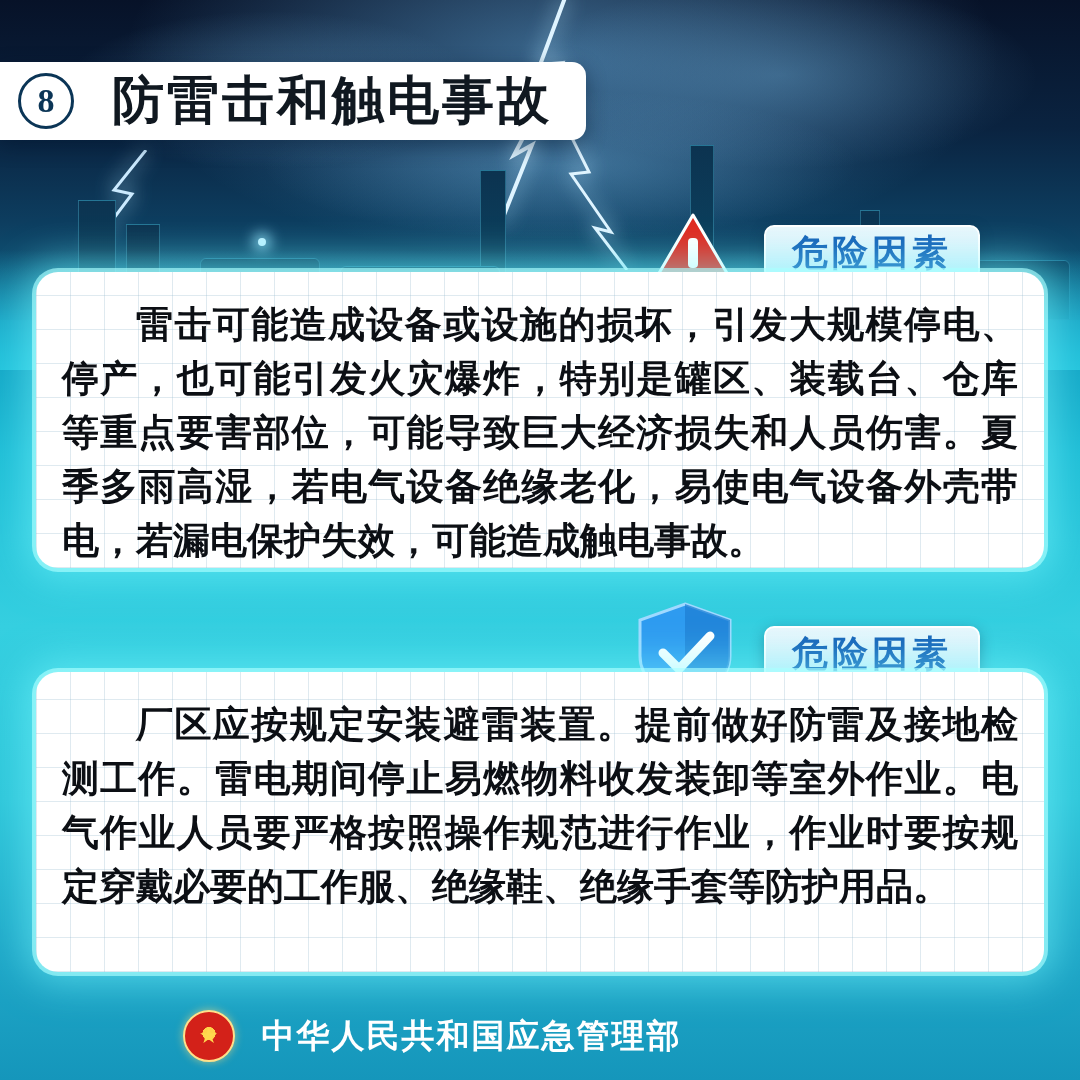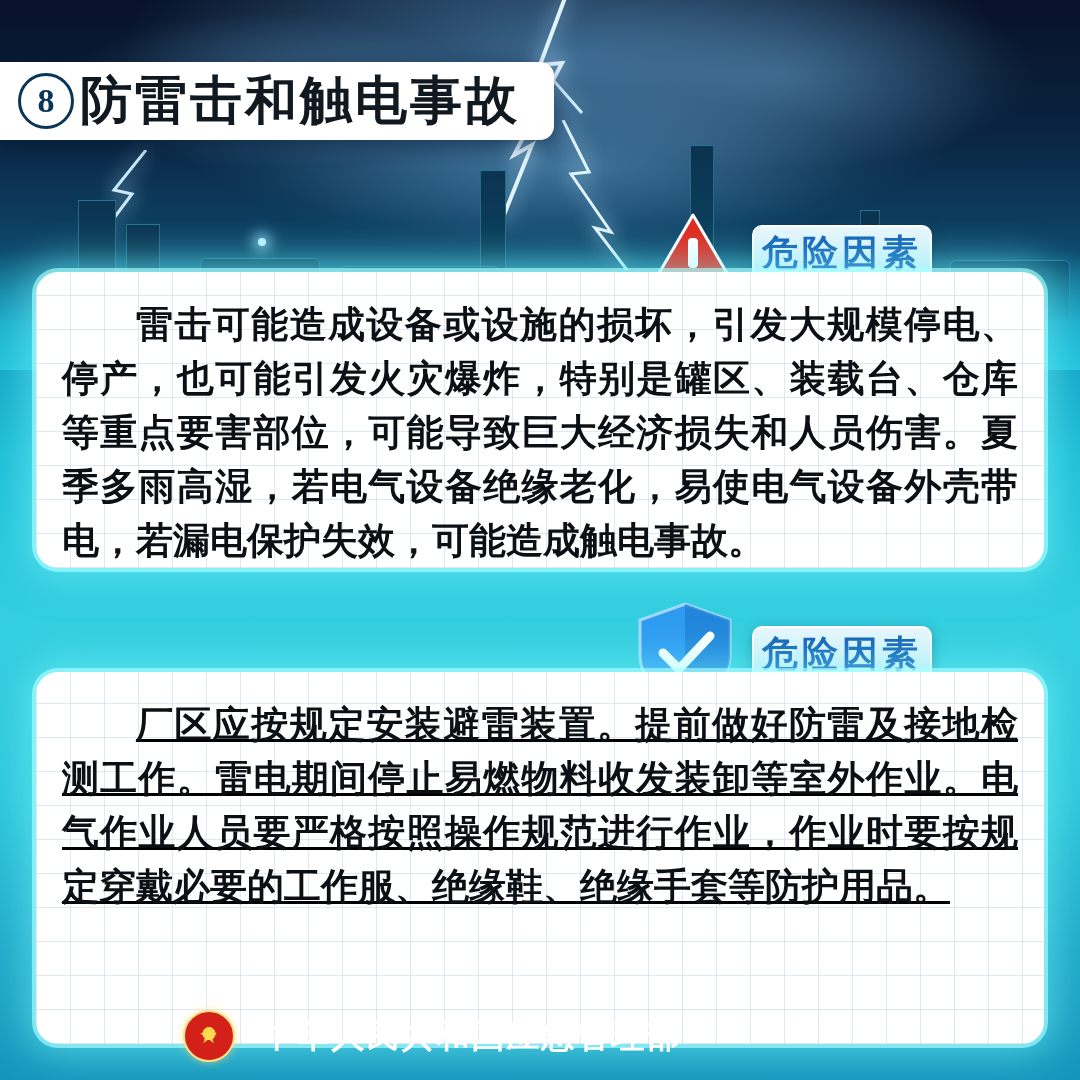--- a/index.html
+++ b/index.html
@@ -84,64 +84,65 @@
   }
   .num-badge {
     width: 56px; height: 56px; border-radius: 50%;
     border: 3px solid #0b3556;
     color: #0b3556;
     font-size: 34px; font-weight: bold;
     display: flex; align-items: center; justify-content: center;
     font-family: "Liberation Serif", serif;
   }
   .title-text {
-    margin-left: 6px;
+    margin-left: 38px;
     font-size: 52px;
     font-weight: bold;
     letter-spacing: 3px;
     color: #101820;
     font-family: "DejaVu Sans", sans-serif;
     white-space: nowrap;
   }
 
   
   .tag {
     position: absolute;
     display: flex; align-items: center; justify-content: center;
     height: 56px;
-    padding: 0 8px;
+    padding: 0 26px;
     border-radius: 10px;
     background: linear-gradient(180deg, #e9f7fc 0%, #cfeefa 100%);
     border: 2px solid #ffffff;
     box-shadow: 0 4px 14px rgba(0,40,70,.35);
     font-size: 36px; font-weight: bold; letter-spacing: 4px;
     color: #1562b8;
     font-family: "DejaVu Sans", sans-serif;
     white-space: nowrap;
+    margin-left: 12px;
   }
   .tag-danger { left: 752px; top: 225px; }
   .tag-measure { left: 752px; top: 626px; }
 
   .warn-icon { position: absolute; left: 645px; top: 212px; }
   .shield-icon { position: absolute; left: 630px; top: 600px; }
 
   
   .card {
     position: absolute;
     left: 36px; width: 1008px;
     background:
       repeating-linear-gradient(0deg, rgba(150,185,205,.30) 0 1px, rgba(0,0,0,0) 1px 34px),
       repeating-linear-gradient(90deg, rgba(150,185,205,.30) 0 1px, rgba(0,0,0,0) 1px 34px),
       #ffffff;
     border-radius: 22px;
     box-shadow: 0 0 0 4px rgba(170,255,255,.65), 0 0 38px 10px rgba(120,250,255,.55);
     padding: 26px 26px 32px 26px;
   }
   .card-danger { top: 272px; height: 296px; }
-  .card-measure { top: 672px; height: 372px; text-decoration: underline; }
+  .card-measure { top: 672px; height: 300px; }
 
   .body-text {
     font-size: 37px;
     line-height: 54px;
     color: #0c0f14;
     font-weight: bold;
     text-indent: 74px;
     letter-spacing: 0px;
     font-family: "DejaVu Sans", sans-serif;
     text-align: justify;

